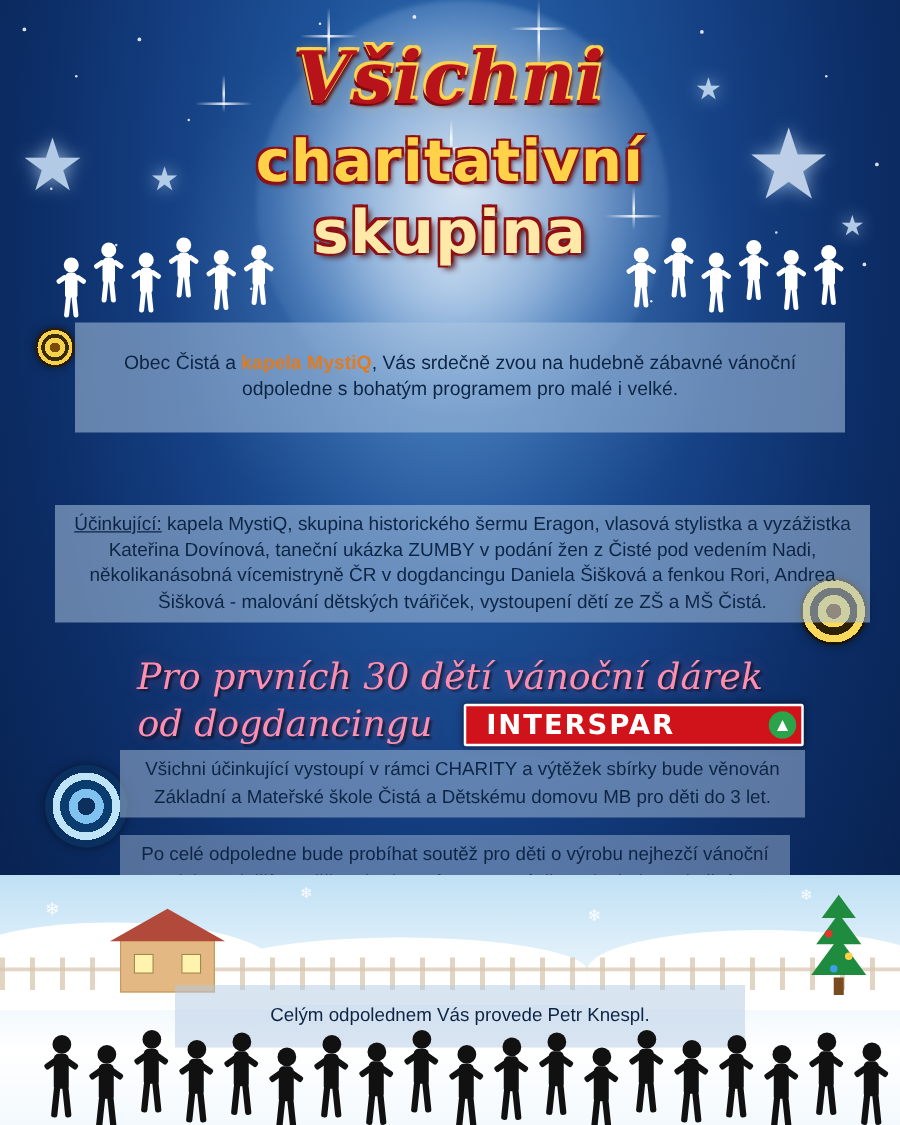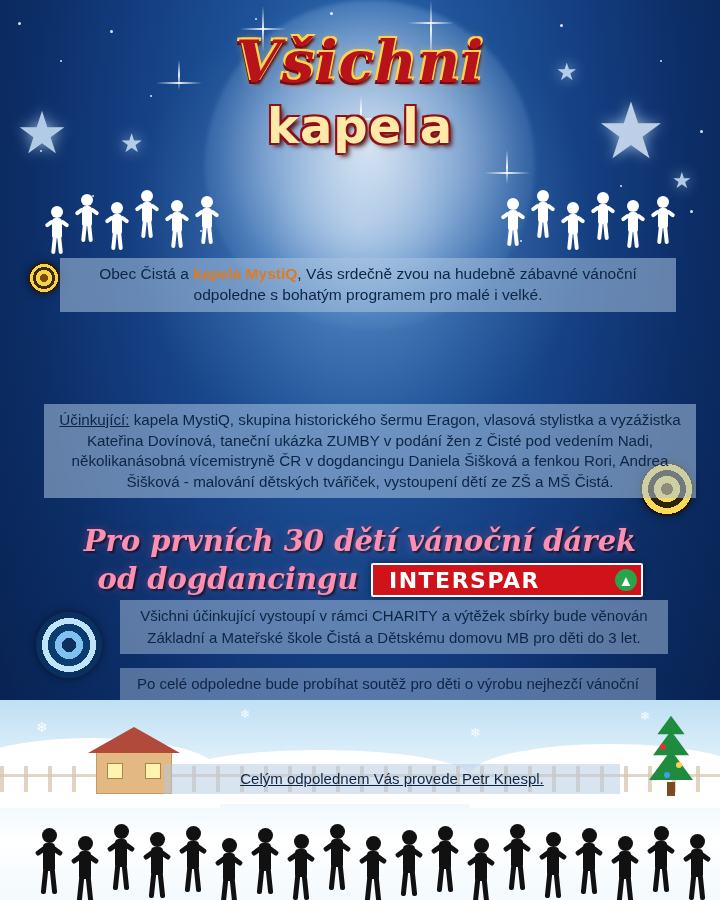--- a/index.html
+++ b/index.html
@@ -150,21 +150,21 @@
   
   .band {
     position: absolute;
     background: rgba(172,196,224,0.55);
     color: #10243f;
     text-align: center;
     line-height: 1.35;
   }
   .band-1 {
     left: 60px; top: 258px; width: 600px;
-    padding: 6px 8px;
+    padding: 23px 8px;
     font-size: 15.5px;
     color: #0d2545;
   }
   .band-1 .highlight { color: #e07b20; font-weight: bold; }
 
   .bigdate {
     position: absolute;
     left: 0; right: 0; top: 322px;
     text-align: center;
     font-family: "DejaVu Sans", sans-serif;
@@ -183,21 +183,21 @@
     color: #0d2545;
   }
   .band-2 u { }
 
   .gift-line {
     position: absolute;
     left: 0; right: 0; top: 523px;
     text-align: center;
     font-family: "DejaVu Serif", serif;
     font-style: italic;
-    font-weight: bold;
+    font-weight: normal;
     font-size: 29px;
     color: #ff8fb0;
     line-height: 1.3;
     text-shadow: 2px 2px 2px rgba(0,0,0,.55), 0 0 10px rgba(255,90,140,.35);
   }
   .gift-line .l2 { display: inline-block; }
 
   .interspar {
     position: absolute;
     left: 371px; top: 563px;
@@ -232,37 +232,35 @@
     font-size: 15px;
     line-height: 1;
   }
 
   .para {
     position: absolute;
     text-align: center;
     color: #0d2545;
     line-height: 1.45;
     font-size: 15px;
-    margin-left: 24px;
   }
   .para-3 {
     left: 96px; top: 600px; width: 532px;
     background: rgba(172,196,224,0.5);
     padding: 5px 8px;
   }
   .para-4 {
     left: 96px; top: 668px; width: 520px;
     background: rgba(172,196,224,0.45);
     padding: 5px 8px;
   }
   .para-5 {
-    left: 140px; top: 764px; width: 440px;
+    left: 140px; top: 788px; width: 440px;
     background: rgba(180,202,228,0.5);
-    padding: 4px 8px;
-    text-decoration: underline;
+    padding: 14px 8px;
   }
 
   
   .disc {
     position: absolute;
     border-radius: 50%;
     box-shadow: 0 0 8px rgba(0,0,0,.5);
   }
   .disc-gold-small {
     left: 28px; top: 262px;
@@ -414,21 +412,22 @@
   <div class="bigstar" style="left:672px; top:170px; font-size:22px;">★</div>
 
   <div class="sparkle" style="left:262px; top:6px;"></div>
   <div class="sparkle" style="left:430px; top:0px; height:60px;"></div>
   <div class="sparkle" style="left:360px; top:96px; height:30px;"></div>
   <div class="sparkle" style="left:506px; top:150px; height:34px;"></div>
   <div class="sparkle" style="left:178px; top:60px; height:30px;"></div>
 
   <div class="title-wrap">
     <div class="t-line1">Všichni</div>
-    <div class="t-line3">kapela</div>
+    <div class="t-line2">charitativní</div>
+    <div class="t-line3">skupina</div>
   </div>
 
   <div class="kidrow" style="left:44px; top:190px; color:#ffffff;">
     <div class="kid" style="height:40px;">
         <span class="head"></span>
         <span class="body"></span>
         <span class="arm-l"></span>
         <span class="arm-r"></span>
         <span class="leg-l"></span>
         <span class="leg-r"></span>

